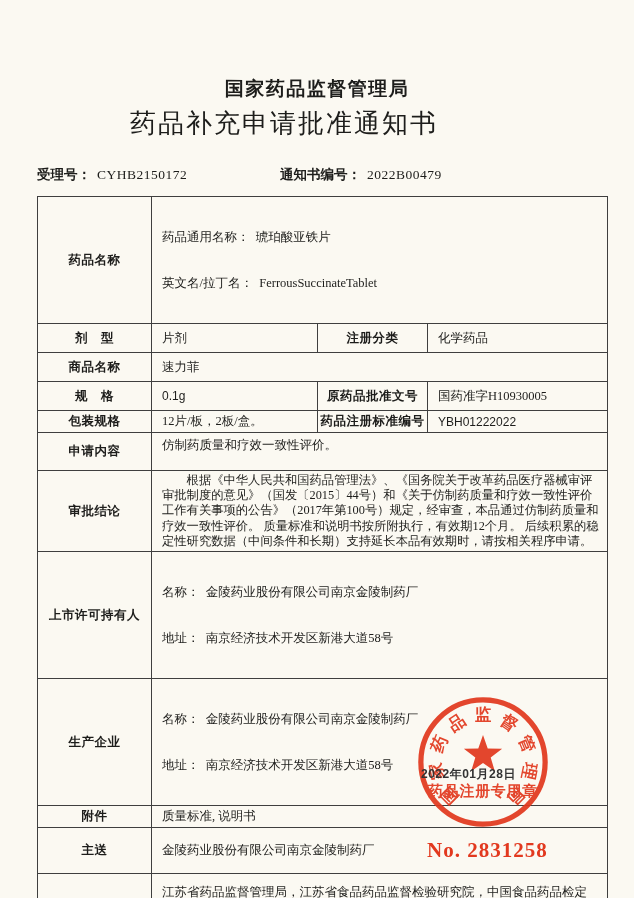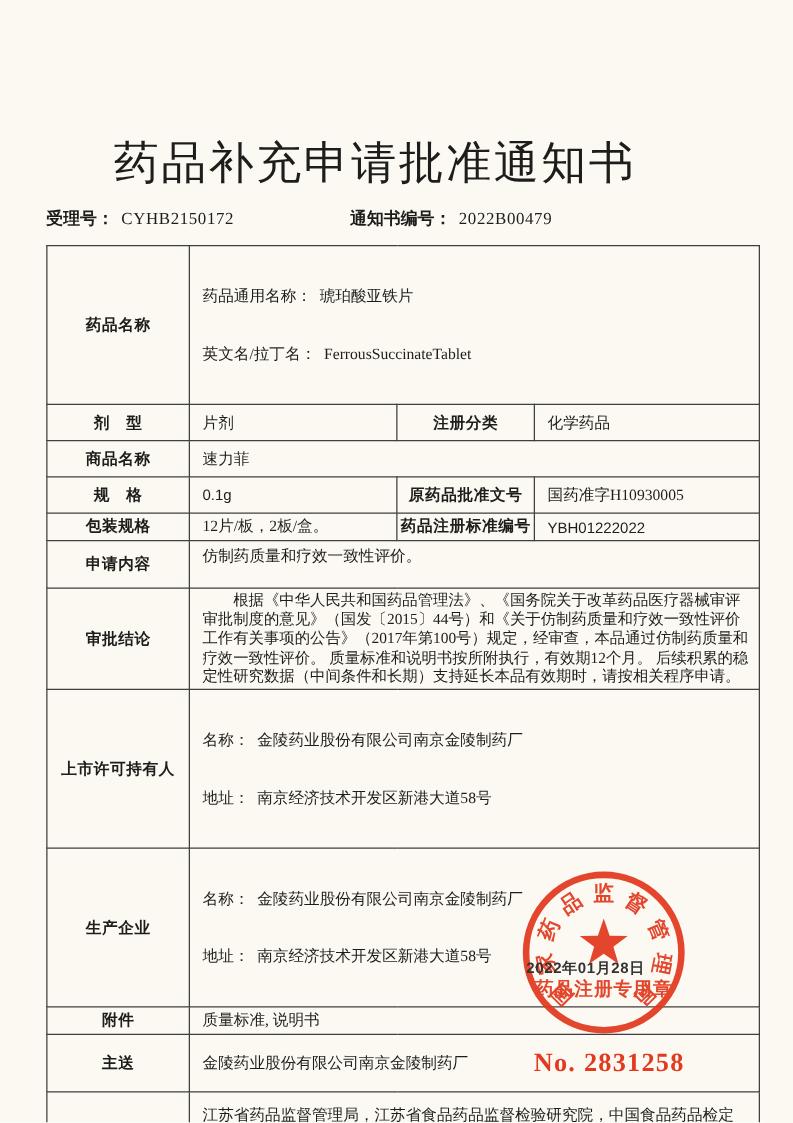--- a/index.html
+++ b/index.html
@@ -8,22 +8,22 @@
     position:relative; width:634px; height:898px;
     background:#fbf9f2; overflow:hidden;
     font-family:"Liberation Serif","DejaVu Serif",serif;
     color:var(--ink);
   }
   .agency-title {
     position:absolute; top:76px; left:0; width:634px;
     text-align:center; font-size:19px; font-weight:700; letter-spacing:1.5px;
   }
   .doc-title {
-    position:absolute; top:106px; left:16px; width:568px;
-    text-align:center; font-size:36px; font-weight:400; letter-spacing:2px;
+    position:absolute; top:106px; left:0; width:568px;
+    text-align:center; font-size:26px; font-weight:400; letter-spacing:2px;
   }
   .ref-row { position:absolute; top:166px; left:37px; width:570px; font-size:13.5px; }
   .ref-label { font-weight:700; }
   .ref-value { margin-left:6px; letter-spacing:0.5px; }
   .ref-right { position:absolute; left:243px; top:0;text-align:center; }
 
   table.doc-table {
     position:absolute; top:196px; left:37px; width:570px;
     border-collapse:collapse; table-layout:fixed;
     font-size:12.5px; color:var(--ink);
@@ -63,20 +63,21 @@
   .serial-no {
     position:absolute; left:427px; top:838px; z-index:4;
     font-size:21px; font-weight:700; color:var(--seal-color); letter-spacing:1px;
   }
 </style>
 </head>
 <body>
 
 <div class="page">
 
+  <div class="agency-title">国家药品监督管理局</div>
   <div class="doc-title">药品补充申请批准通知书</div>
 
   <div class="ref-row">
     <span><span class="ref-label">受理号：</span><span class="ref-value">CYHB2150172</span></span>
     <span class="ref-right"><span class="ref-label">通知书编号：</span><span class="ref-value">2022B00479</span></span>
   </div>
 
   <table class="doc-table">
     <colgroup>
         <col style="width:114px">

